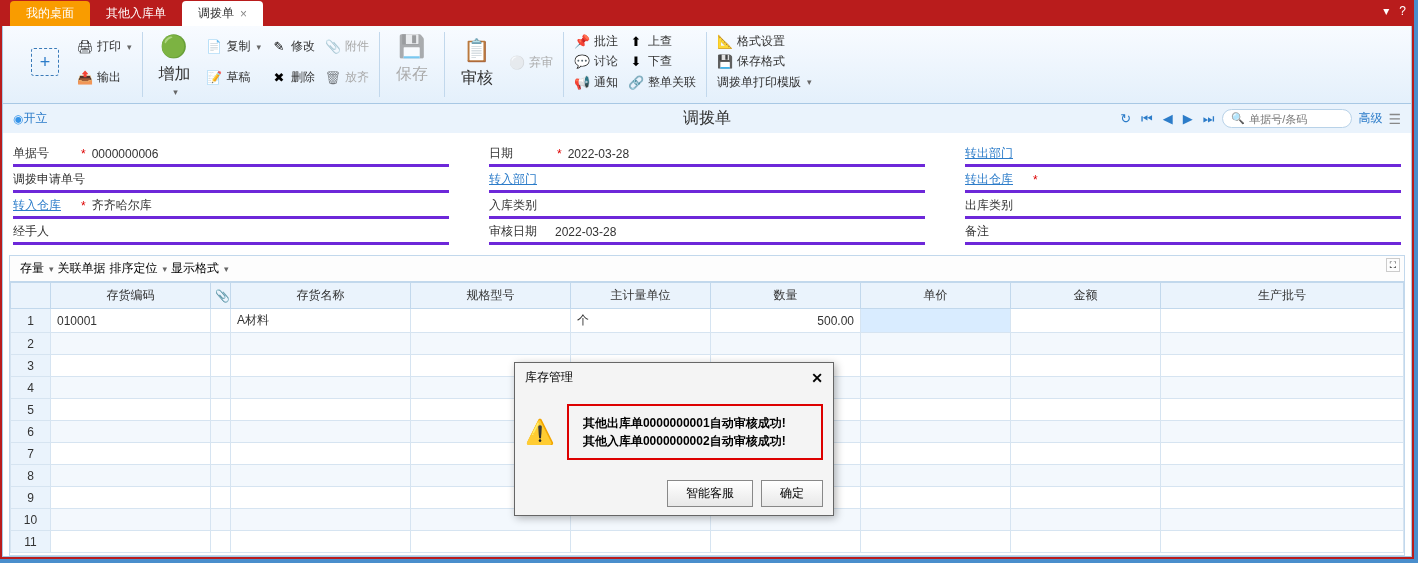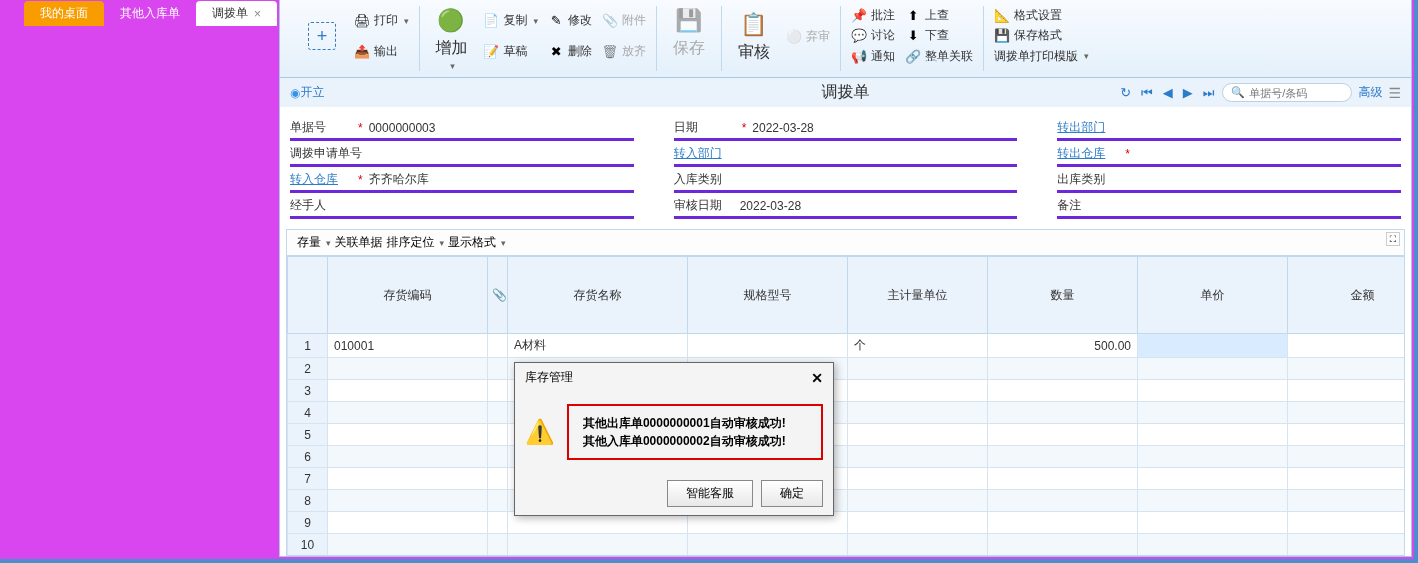--- a/index.html
+++ b/index.html
@@ -8,24 +8,23 @@
   font-size: 12px;
   background: #4a8ecc;
   width: 1418px;
   height: 563px;
   overflow: hidden;
   position: relative;
 }
 .window {
   position: absolute;
   top: 0; left: 0; right: 4px; bottom: 4px;
-  background: #d946ef;
-  display: flex;
-  flex-direction: row;
-  padding-left: 14px;
+  background: #b91c1c;
+  display: flex;
+  flex-direction: column;
 }
 .tabs-bar {
   display: flex;
   align-items: flex-end;
   height: 26px;
   padding-left: 10px;
   position: relative;
 }
 .top-right-icons {
   position: absolute;
@@ -333,21 +332,21 @@
       </div>
       <span class="link">高级</span>
       <span class="hamburger">☰</span>
     </div>
   </div>
 
   <div class="form-area">
     <div class="form-row">
       <span class="form-label">单据号</span>
           <span class="req">*</span>
-      <span class="form-value">0000000003</span>
+      <span class="form-value">0000000006</span>
     </div>
     <div class="form-row">
       <span class="form-label">日期</span>
           <span class="req">*</span>
       <span class="form-value">2022-03-28</span>
     </div>
     <div class="form-row">
       <span class="form-label link">转出部门</span>
       <span class="form-value"></span>
     </div>

